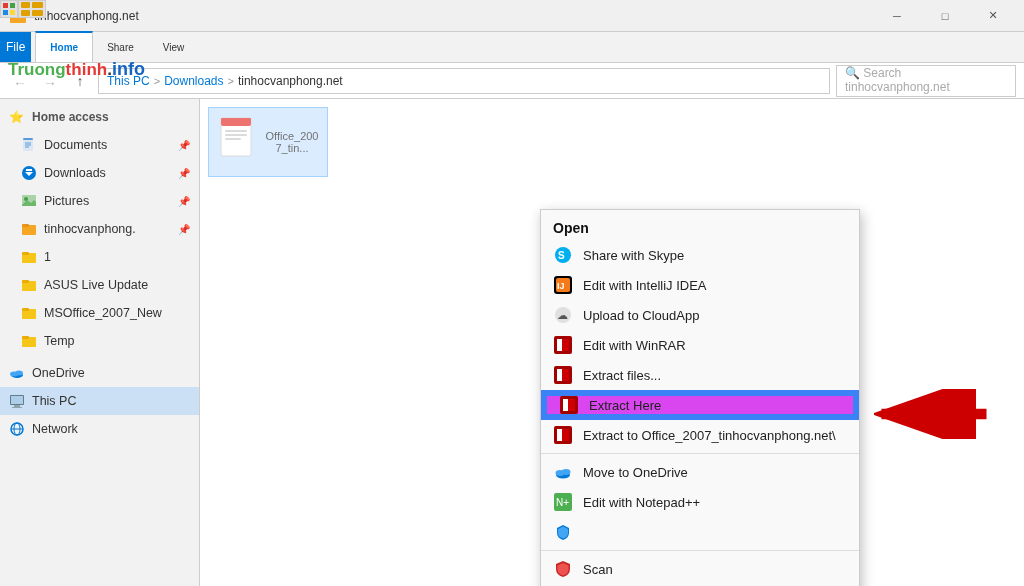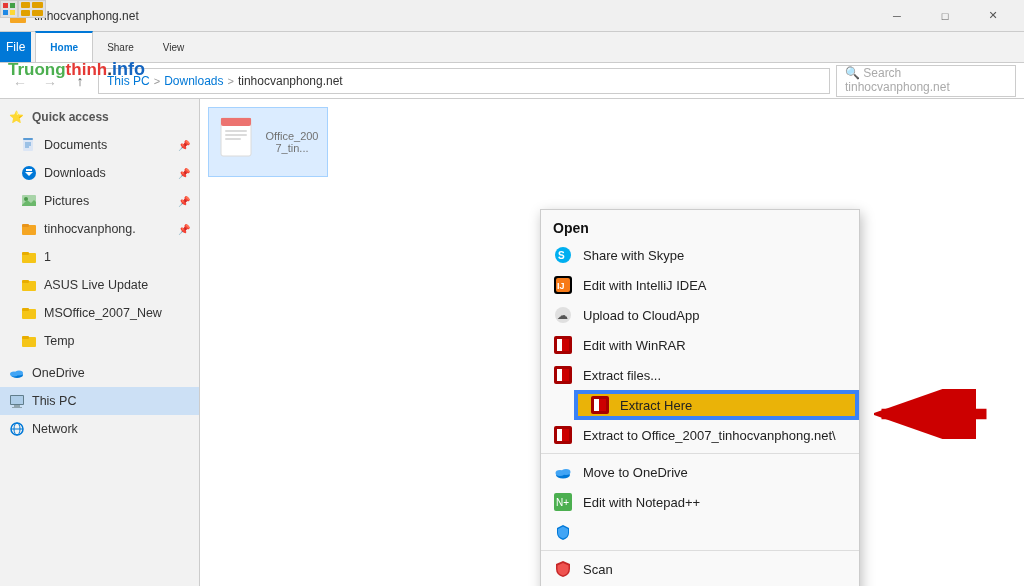--- a/index.html
+++ b/index.html
@@ -233,23 +233,22 @@
       height: 30px;
       display: flex;
       align-items: center;
       padding: 0 12px;
       gap: 10px;
       cursor: pointer;
       font-size: 13px;
       color: #222;
     }
     .ctx-item.highlighted {
-      background: #eab308;
-      border: 4px solid #3b82f6;
-      margin-left: 33px;
+      background: #d946ef;
+      border: 6px solid #3b82f6;
     }
     .ctx-item .ctx-icon {
       width: 20px;
       height: 20px;
       flex-shrink: 0;
       display: flex;
       align-items: center;
       justify-content: center;
       font-size: 14px;
     }
@@ -335,21 +334,21 @@
 <div class="main">
 
   <div class="sidebar">
 
     <div style="position:relative;height:0;overflow:visible;">
       
     </div>
 
     <div class="sidebar-item section-header">
       <span class="item-icon">⭐</span>
-      <span>Quick access</span>
+      <span>Home access</span>
     </div>
     <div class="sidebar-item sidebar-indent">
       <span class="item-icon">
         <svg width="16" height="16" viewBox="0 0 16 16">
             <rect x="2" y="1" width="10" height="13" rx="1" fill="#dce6f5"></rect>
             <rect x="2" y="1" width="10" height="2" rx="1" fill="#5b9bd5"></rect>
             <line x1="4" y1="6" x2="10" y2="6" stroke="#5b9bd5" stroke-width="1"></line>
             <line x1="4" y1="8" x2="10" y2="8" stroke="#5b9bd5" stroke-width="1"></line>
             <line x1="4" y1="10" x2="8" y2="10" stroke="#5b9bd5" stroke-width="1"></line>
           </svg>

